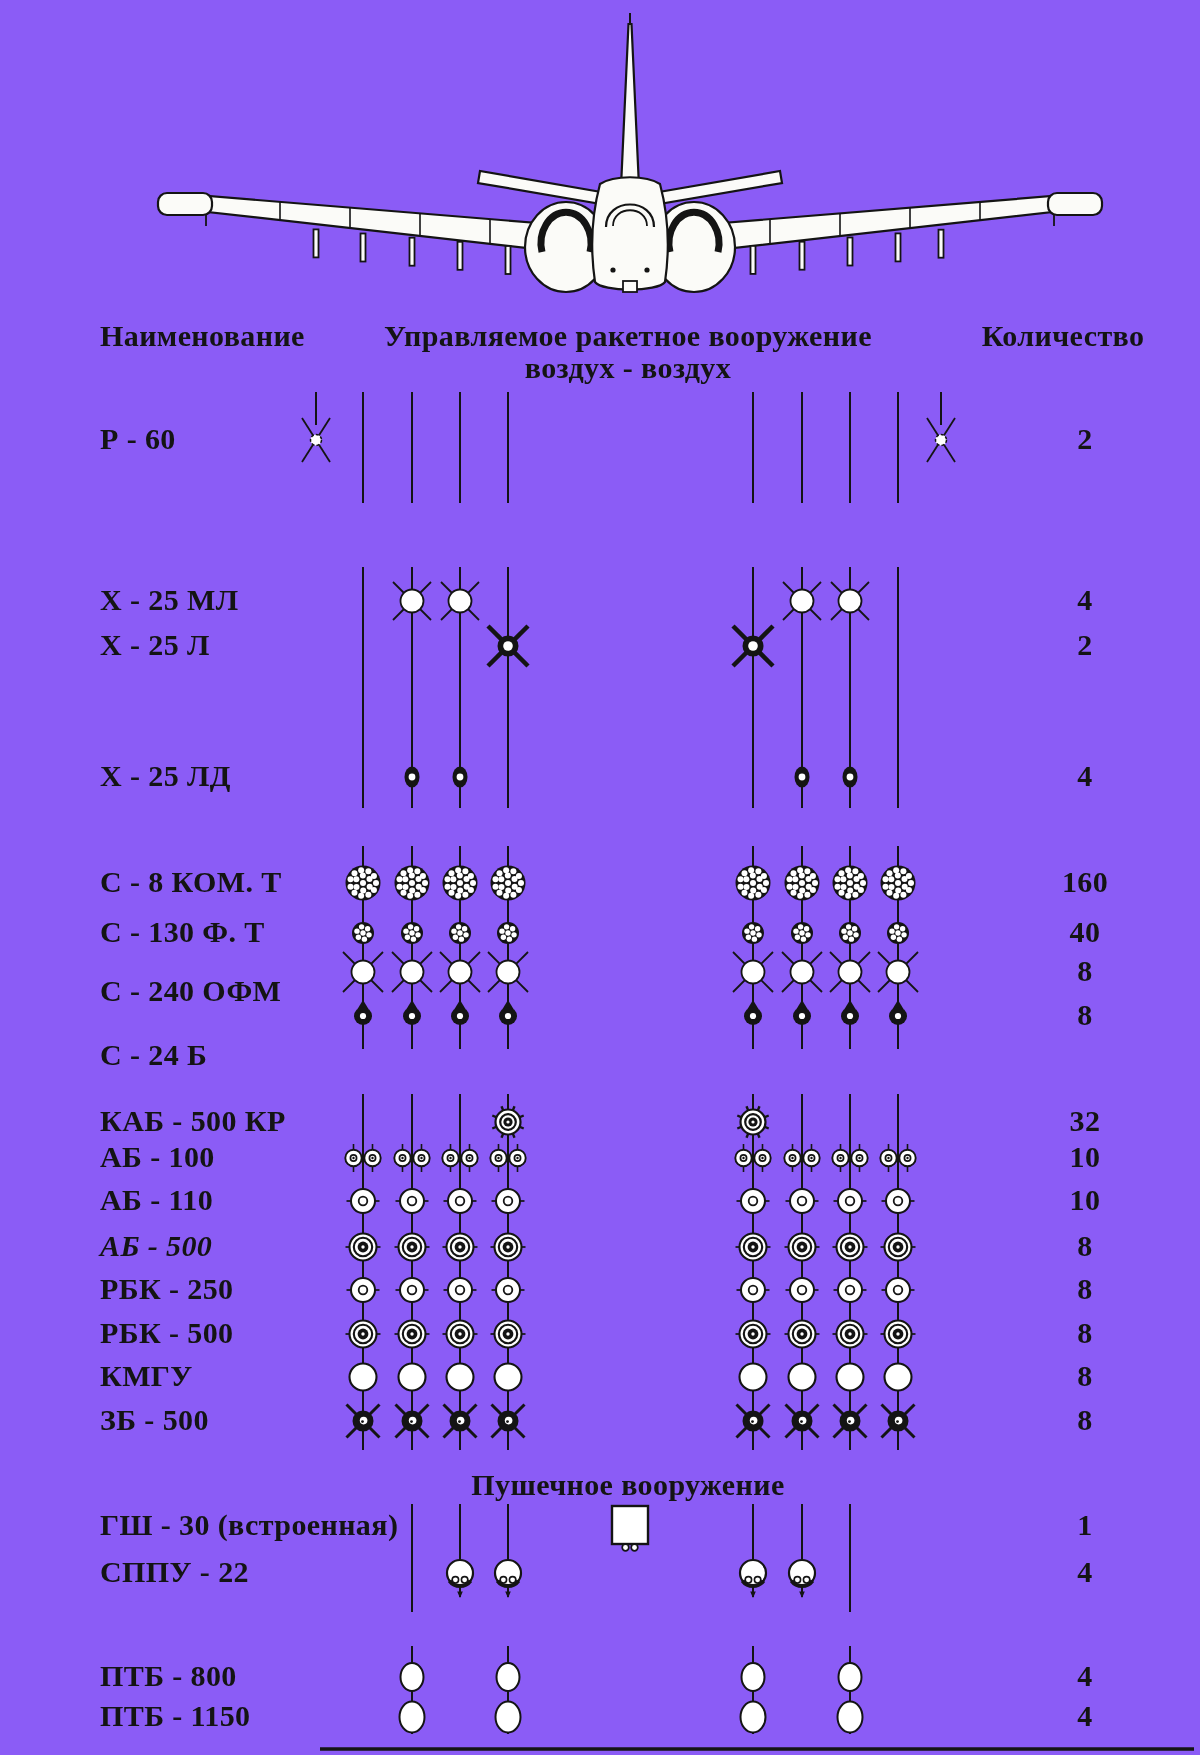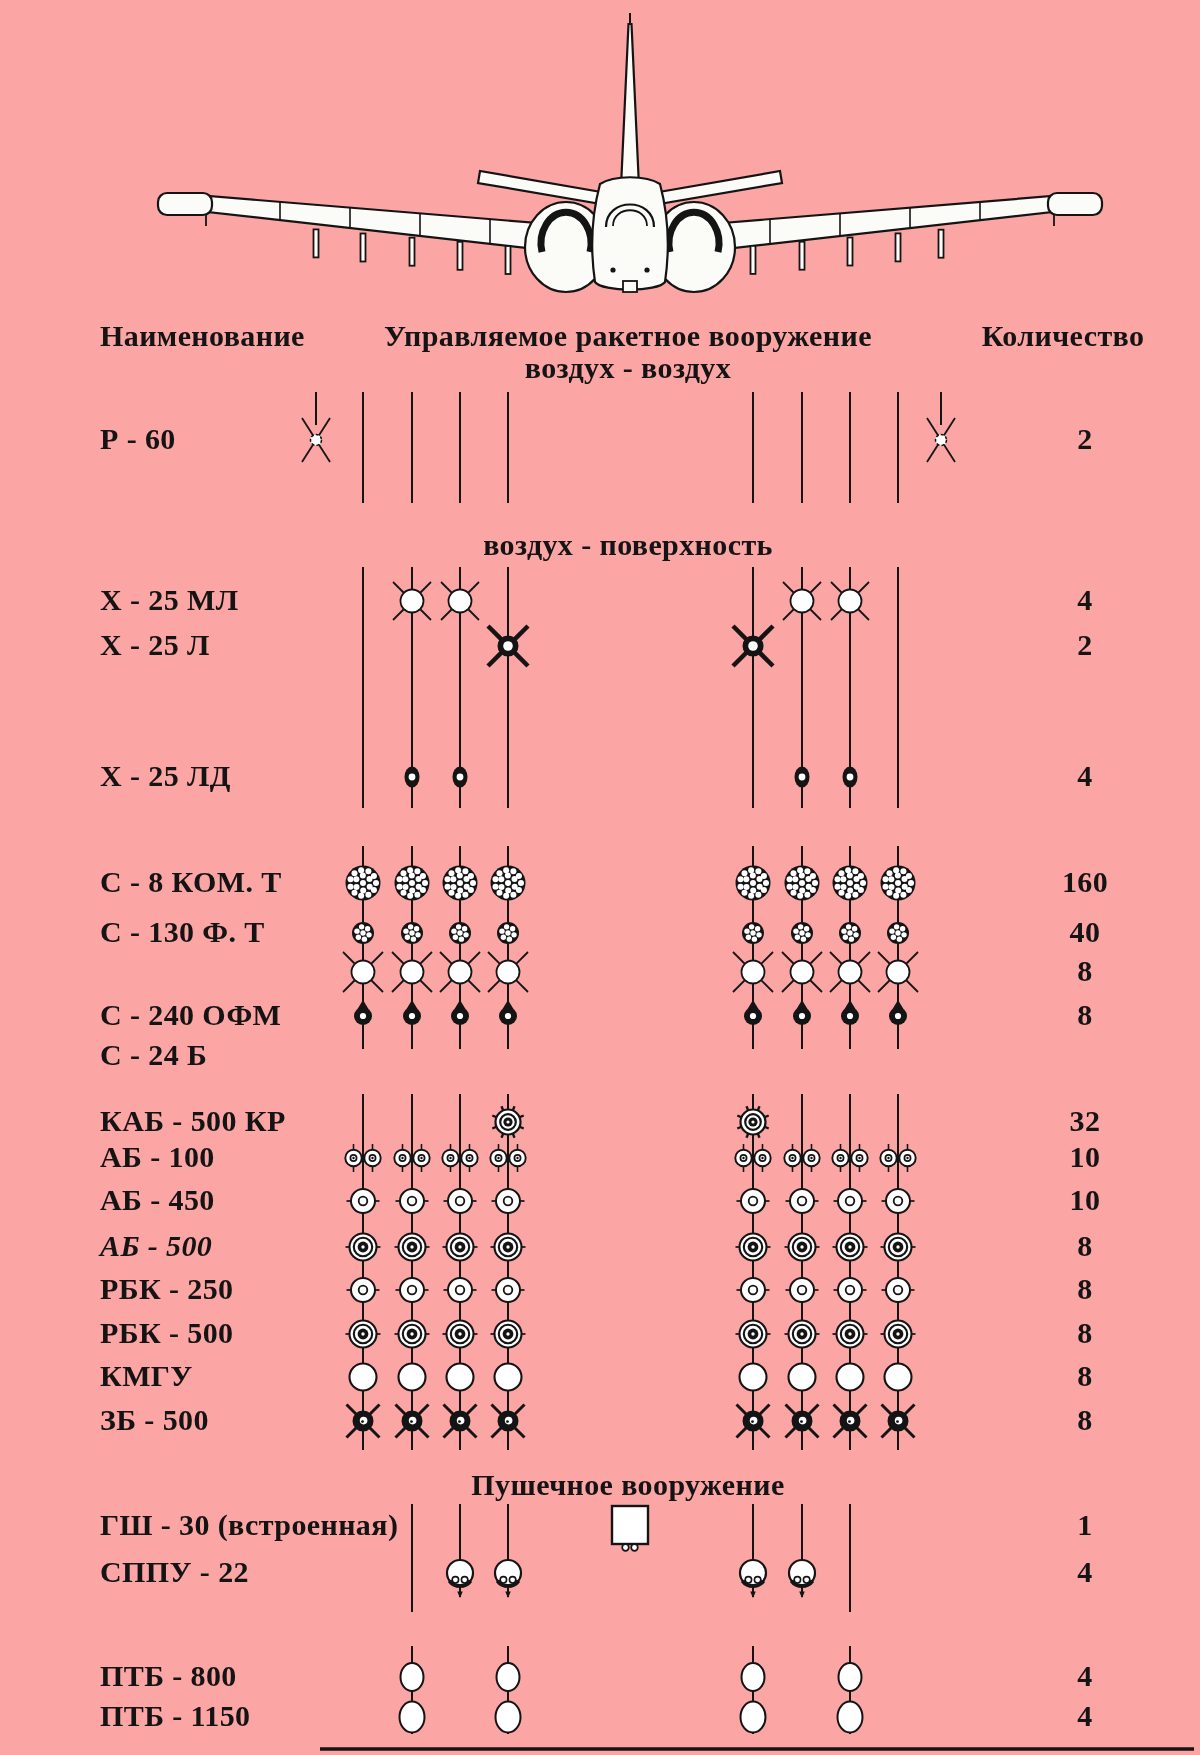--- a/index.html
+++ b/index.html
@@ -1,16 +1,16 @@
 <!DOCTYPE html>
 <html><head>
 <meta charset="utf-8">
 <style>
   html,body{margin:0;padding:0;background:#ddd;}
-  .page{position:relative;width:1200px;height:1755px;background:#fca5a5;overflow:hidden;
+  .page{position:relative;width:1200px;height:1755px;background:#8b5cf6;overflow:hidden;
         font-family:"Liberation Serif","DejaVu Serif",serif;color:#141414;}
   .page svg{position:absolute;left:0;top:0;}
   .hdr,.section,.row-label,.row-count{position:absolute;font-weight:bold;white-space:nowrap;
         font-size:30px;letter-spacing:.4px;}
   .h-name{left:100px;top:337px;transform:translateY(-52%);}
   .h-guided{left:628px;top:337px;transform:translate(-50%,-52%);text-align:right;}
   .h-sub{left:628px;top:369px;transform:translate(-50%,-52%);}
   .h-qty{left:1063px;top:337px;transform:translate(-50%,-52%);}
   .section{left:628px;transform:translate(-50%,-52%);}
   .sec-0{top:546px;}.sec-1{top:828px;}.sec-2{top:1076px;}.sec-3{top:1486px;font-family:Liberation Serif, serif;}.sec-4{top:1629px;}
@@ -995,45 +995,44 @@
         </g>
         <line x1="320" y1="1749" x2="1194" y2="1749" stroke="#141414" stroke-width="3.5"></line>
       </g>
   </svg>
 
   <div class="hdr h-name">Наименование</div>
   <div class="hdr h-guided">Управляемое ракетное вооружение</div>
   <div class="hdr h-sub">воздух - воздух</div>
   <div class="hdr h-qty">Количество</div>
 
-  <div class="section sec-0">воздух - поверхность</div>
   <div class="section sec-3">Пушечное вооружение</div>
 
   <div id="rows">
       <div class="row-label" style="top: 440px;">Р - 60</div>
       <div class="row-count" style="top: 440px;">2</div>
       <div class="row-label" style="top: 601px;">Х - 25 МЛ</div>
       <div class="row-count" style="top: 601px;">4</div>
       <div class="row-label" style="top: 646px;">Х - 25 Л</div>
       <div class="row-count" style="top: 646px;">2</div>
       <div class="row-label" style="top: 777px;">Х - 25 ЛД</div>
       <div class="row-count" style="top: 777px;">4</div>
       <div class="row-label" style="top: 883px;">С - 8 КОМ. Т</div>
       <div class="row-count" style="top: 883px;">160</div>
       <div class="row-label" style="top: 933px;">С - 130 Ф. Т</div>
       <div class="row-count" style="top: 933px;">40</div>
       <div class="row-label" style="top: 1012px; margin-top: 44px;">С - 24 Б</div>
       <div class="row-count" style="top: 972px;">8</div>
-      <div class="row-label" style="top: 1016px;">С - 240 ОФМ</div>
+      <div class="row-label" style="top: 992px;">С - 240 ОФМ</div>
       <div class="row-count" style="top: 1016px;">8</div>
       <div class="row-label" style="top: 1122px;">КАБ - 500 КР</div>
       <div class="row-count" style="top: 1122px;">32</div>
       <div class="row-label" style="top: 1158px;">АБ - 100</div>
       <div class="row-count" style="top: 1158px;">10</div>
-      <div class="row-label" style="top: 1201px;">АБ - 450</div>
+      <div class="row-label" style="top: 1201px;">АБ - 110</div>
       <div class="row-count" style="top: 1201px;">10</div>
       <div class="row-label" style="top: 1247px; font-style: italic;">АБ - 500</div>
       <div class="row-count" style="top: 1247px;">8</div>
       <div class="row-label" style="top: 1290px;">РБК - 250</div>
       <div class="row-count" style="top: 1290px;">8</div>
       <div class="row-label" style="top: 1334px;">РБК - 500</div>
       <div class="row-count" style="top: 1334px;">8</div>
       <div class="row-label" style="top: 1377px;">КМГУ</div>
       <div class="row-count" style="top: 1377px;">8</div>
       <div class="row-label" style="top: 1421px;">ЗБ - 500</div>

